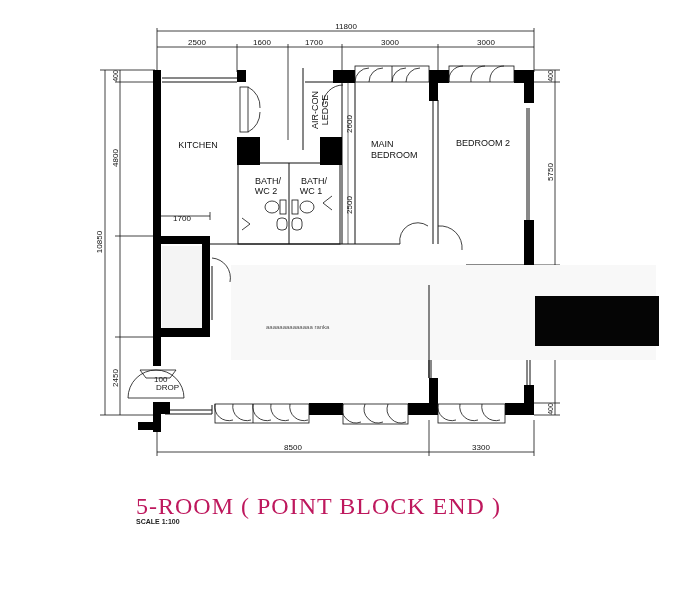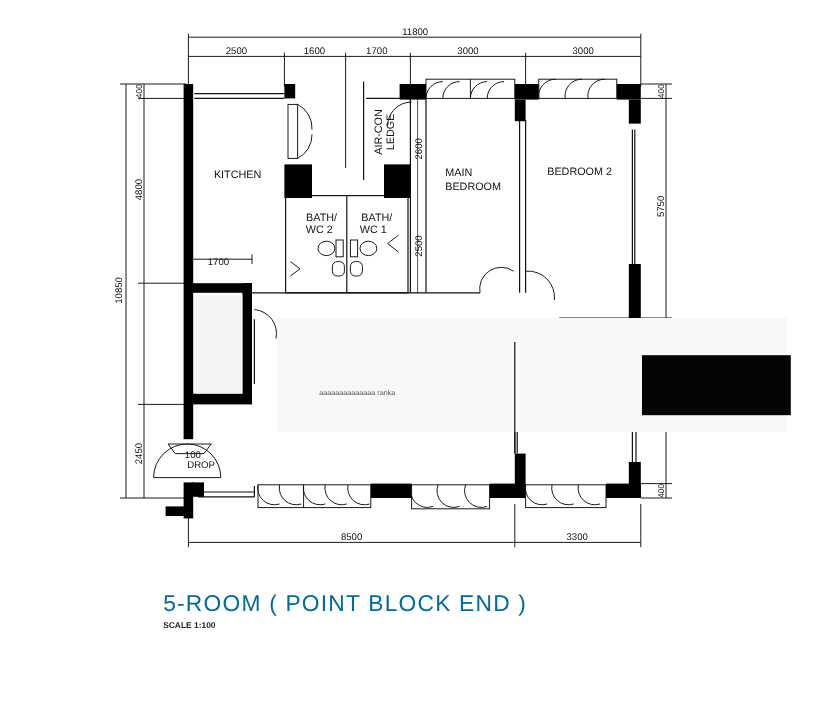--- a/index.html
+++ b/index.html
@@ -1,20 +1,20 @@
 <!DOCTYPE html>
 <html><head>
 <meta charset="utf-8">
 <style>
   html,body{margin:0;padding:0;background:#fff;}
   body{width:678px;height:600px;position:relative;overflow:hidden;font-family:"Liberation Sans",sans-serif;}
   svg{position:absolute;left:0;top:0;}
   .dim{font-family:"Liberation Sans",sans-serif;font-size:8px;fill:#111;}
   .room{font-family:"Liberation Sans",sans-serif;font-size:9px;fill:#111;}
-  .title{position:absolute;left:136px;top:493px;font-family:Liberation Sans, sans-serif;font-size:19px;letter-spacing:1px;color:#0369a1;font-weight:300;}
+  .title{position:absolute;left:136px;top:493px;font-family:Liberation Serif, serif;font-size:24px;letter-spacing:1px;color:#be185d;font-weight:300;}
   .scale{position:absolute;left:136px;top:518px;font-family:"Liberation Sans",sans-serif;font-size:7px;color:#222;font-weight:bold;}
 </style>
 </head>
 <body>
 
 <svg width="678" height="600" viewBox="0 0 678 600">
 
   <g stroke="#111" stroke-width="0.8" fill="none">
     <line x1="157" y1="31" x2="534" y2="31"></line>
     <line x1="157" y1="47" x2="534" y2="47"></line>

